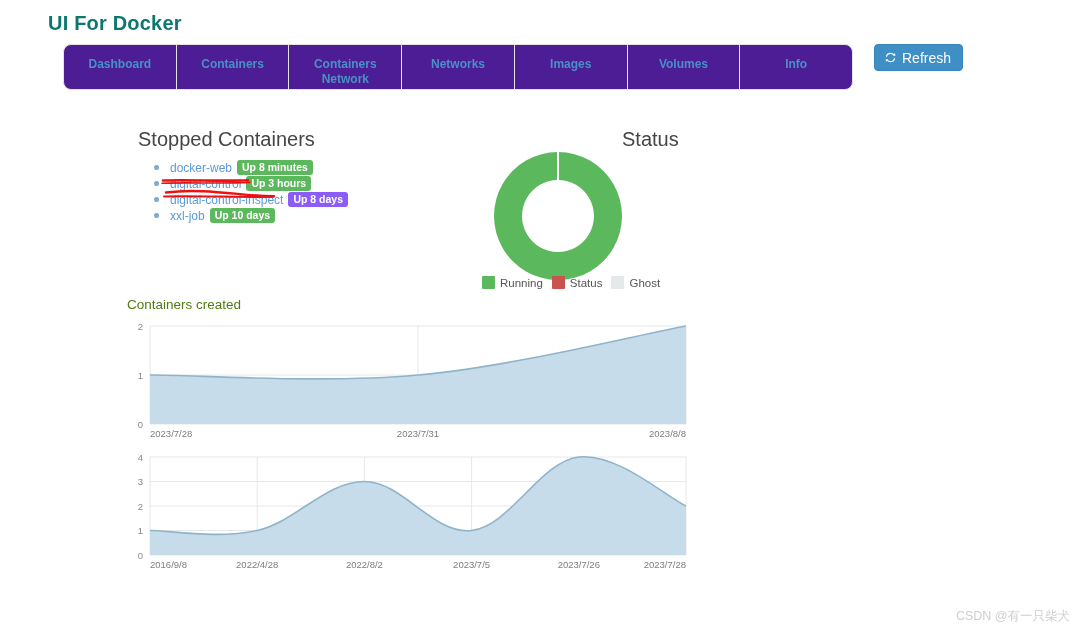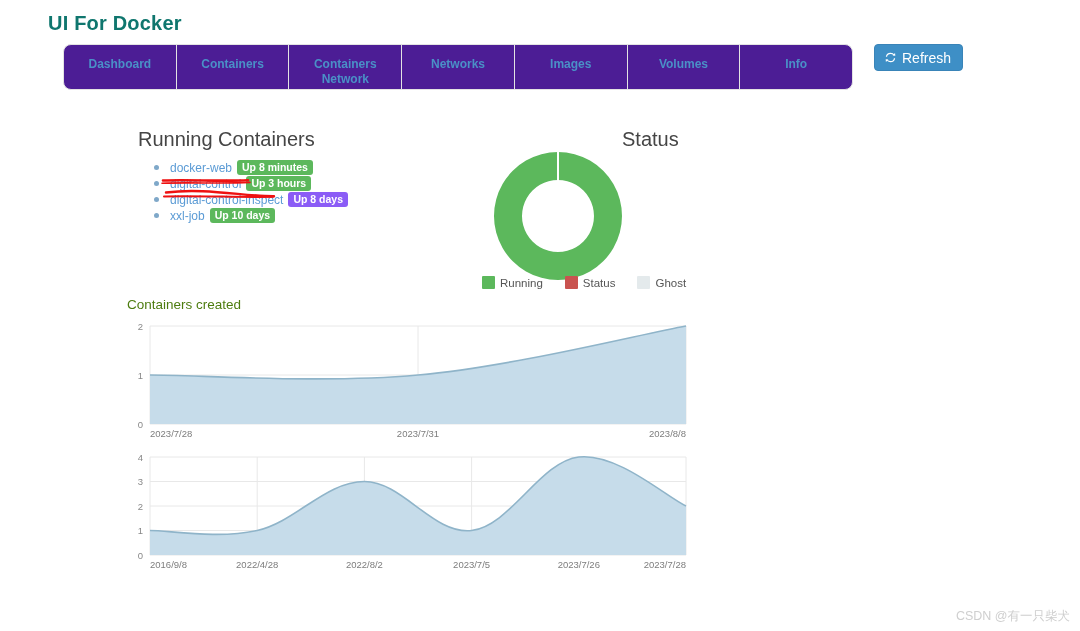--- a/index.html
+++ b/index.html
@@ -127,21 +127,21 @@
   .donut-wrap {
     position: absolute;
     left: 492px; top: 150px;
     width: 132px; height: 132px;
   }
   .legend {
     position: absolute;
     left: 482px; top: 276px;
     display: flex;
     align-items: center;
-    gap: 22px;
+    gap: 9px;
     font-size: 11.5px;
     color: #555555;
   }
   .legend-item { display: flex; align-items: center; gap: 5px; }
   .legend-swatch { width: 13px; height: 13px; display: block; border-radius: 1px; }
 
   
   .chart-block { position: absolute; }
   .chart-title {
     font-size: 13.5px;
@@ -194,21 +194,21 @@
     <svg viewBox="0 0 16 16" width="13" height="13" aria-hidden="true">
       <path fill="#ffffff" d="M8 2.2a5.8 5.8 0 0 1 5.1 3.05l-1.5.0A4.35 4.35 0 0 0 8 3.65a4.35 4.35 0 0 0-4.25 3.5H2.25A5.8 5.8 0 0 1 8 2.2z"></path>
       <path fill="#ffffff" d="M8 13.8a5.8 5.8 0 0 1-5.1-3.05h1.5A4.35 4.35 0 0 0 8 12.35a4.35 4.35 0 0 0 4.25-3.5h1.5A5.8 5.8 0 0 1 8 13.8z"></path>
       <path fill="#ffffff" d="M13.6 2.6l.35 3.3-3.3-.35z"></path>
       <path fill="#ffffff" d="M2.4 13.4l-.35-3.3 3.3.35z"></path>
     </svg>
   </span>
   <span>Refresh</span>
 </div>
 
-<div class="rc-title">Running Containers</div>
+<div class="rc-title">Stopped Containers</div>
 <ul class="rc-list" id="rc-list">
     <li class="rc-item"><span class="rc-name">docker-web</span><span class="badge" style="background: rgb(92, 184, 92);">Up 8 minutes</span></li>
     <li class="rc-item"><span class="rc-name">digital-control</span><span class="badge" style="background: rgb(92, 184, 92);">Up 3 hours</span></li>
     <li class="rc-item"><span class="rc-name">digital-control-inspect</span><span class="badge" style="background: #8b5cf6;">Up 8 days</span></li>
     <li class="rc-item"><span class="rc-name">xxl-job</span><span class="badge" style="background: rgb(92, 184, 92);">Up 10 days</span></li>
   </ul>
 
 <svg class="redact" style="left:150px; top:168px; width:220px; height:40px;" viewBox="0 0 220 40">
   <path d="M13 12.5 C 40 11.5, 70 13.5, 98 12.2" stroke="#ee1111" stroke-width="2.6" fill="none" stroke-linecap="round"></path>
   <path d="M12 15.2 C 45 14.2, 72 16, 100 14.4" stroke="#ee1111" stroke-width="1.6" fill="none" stroke-linecap="round"></path>

